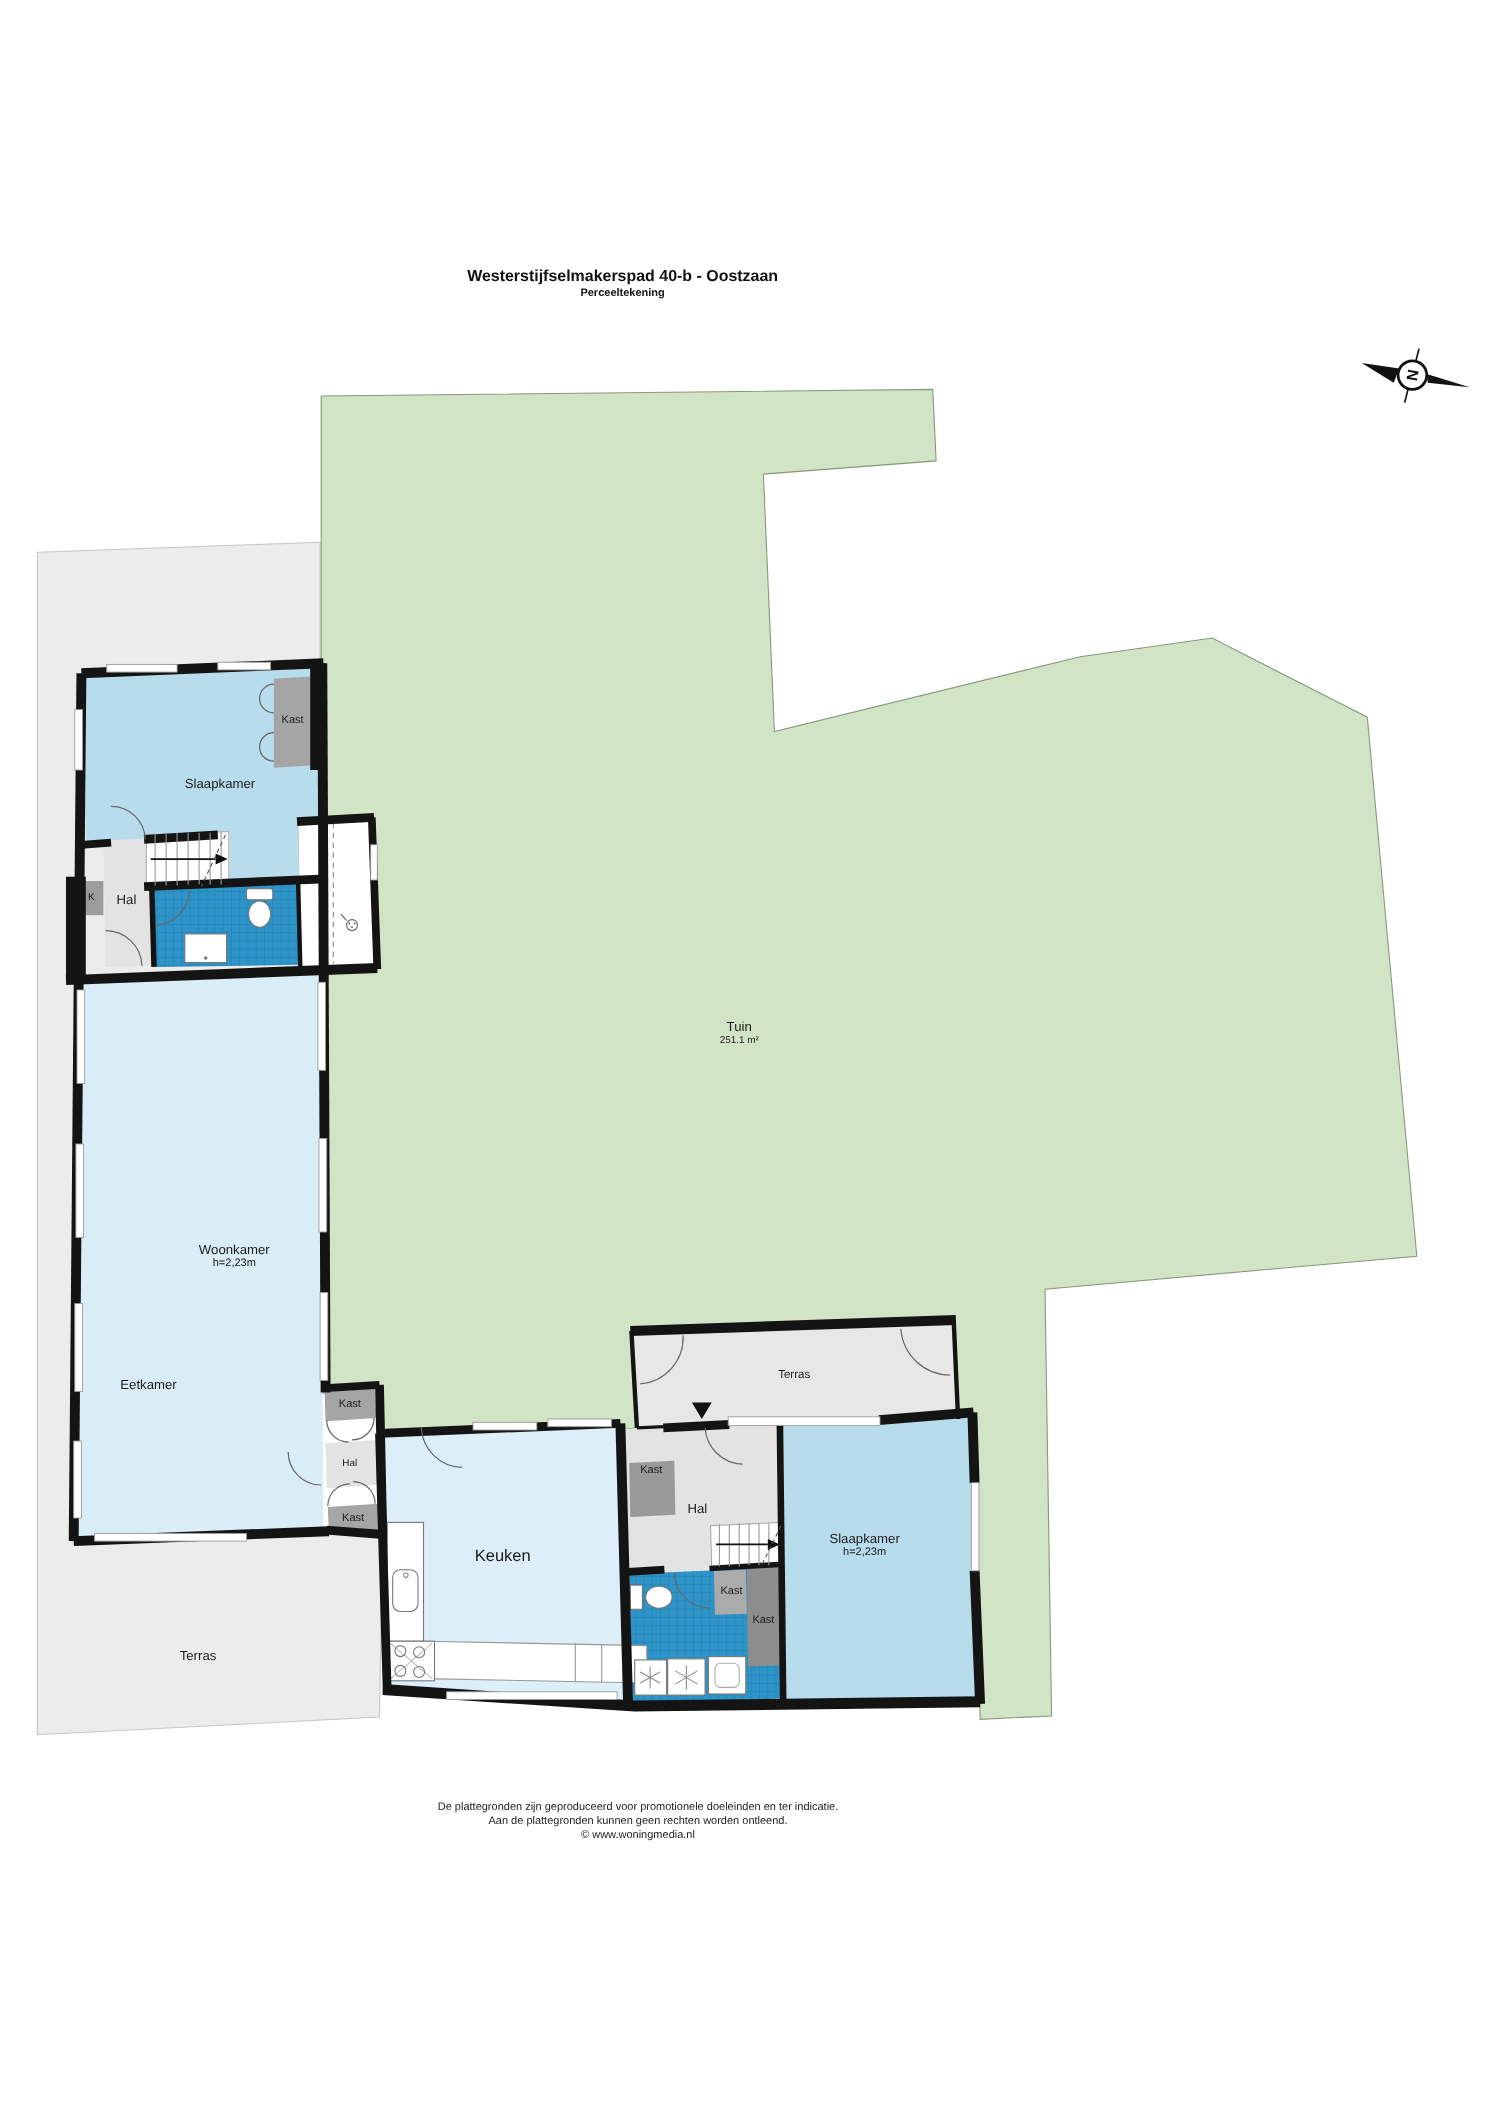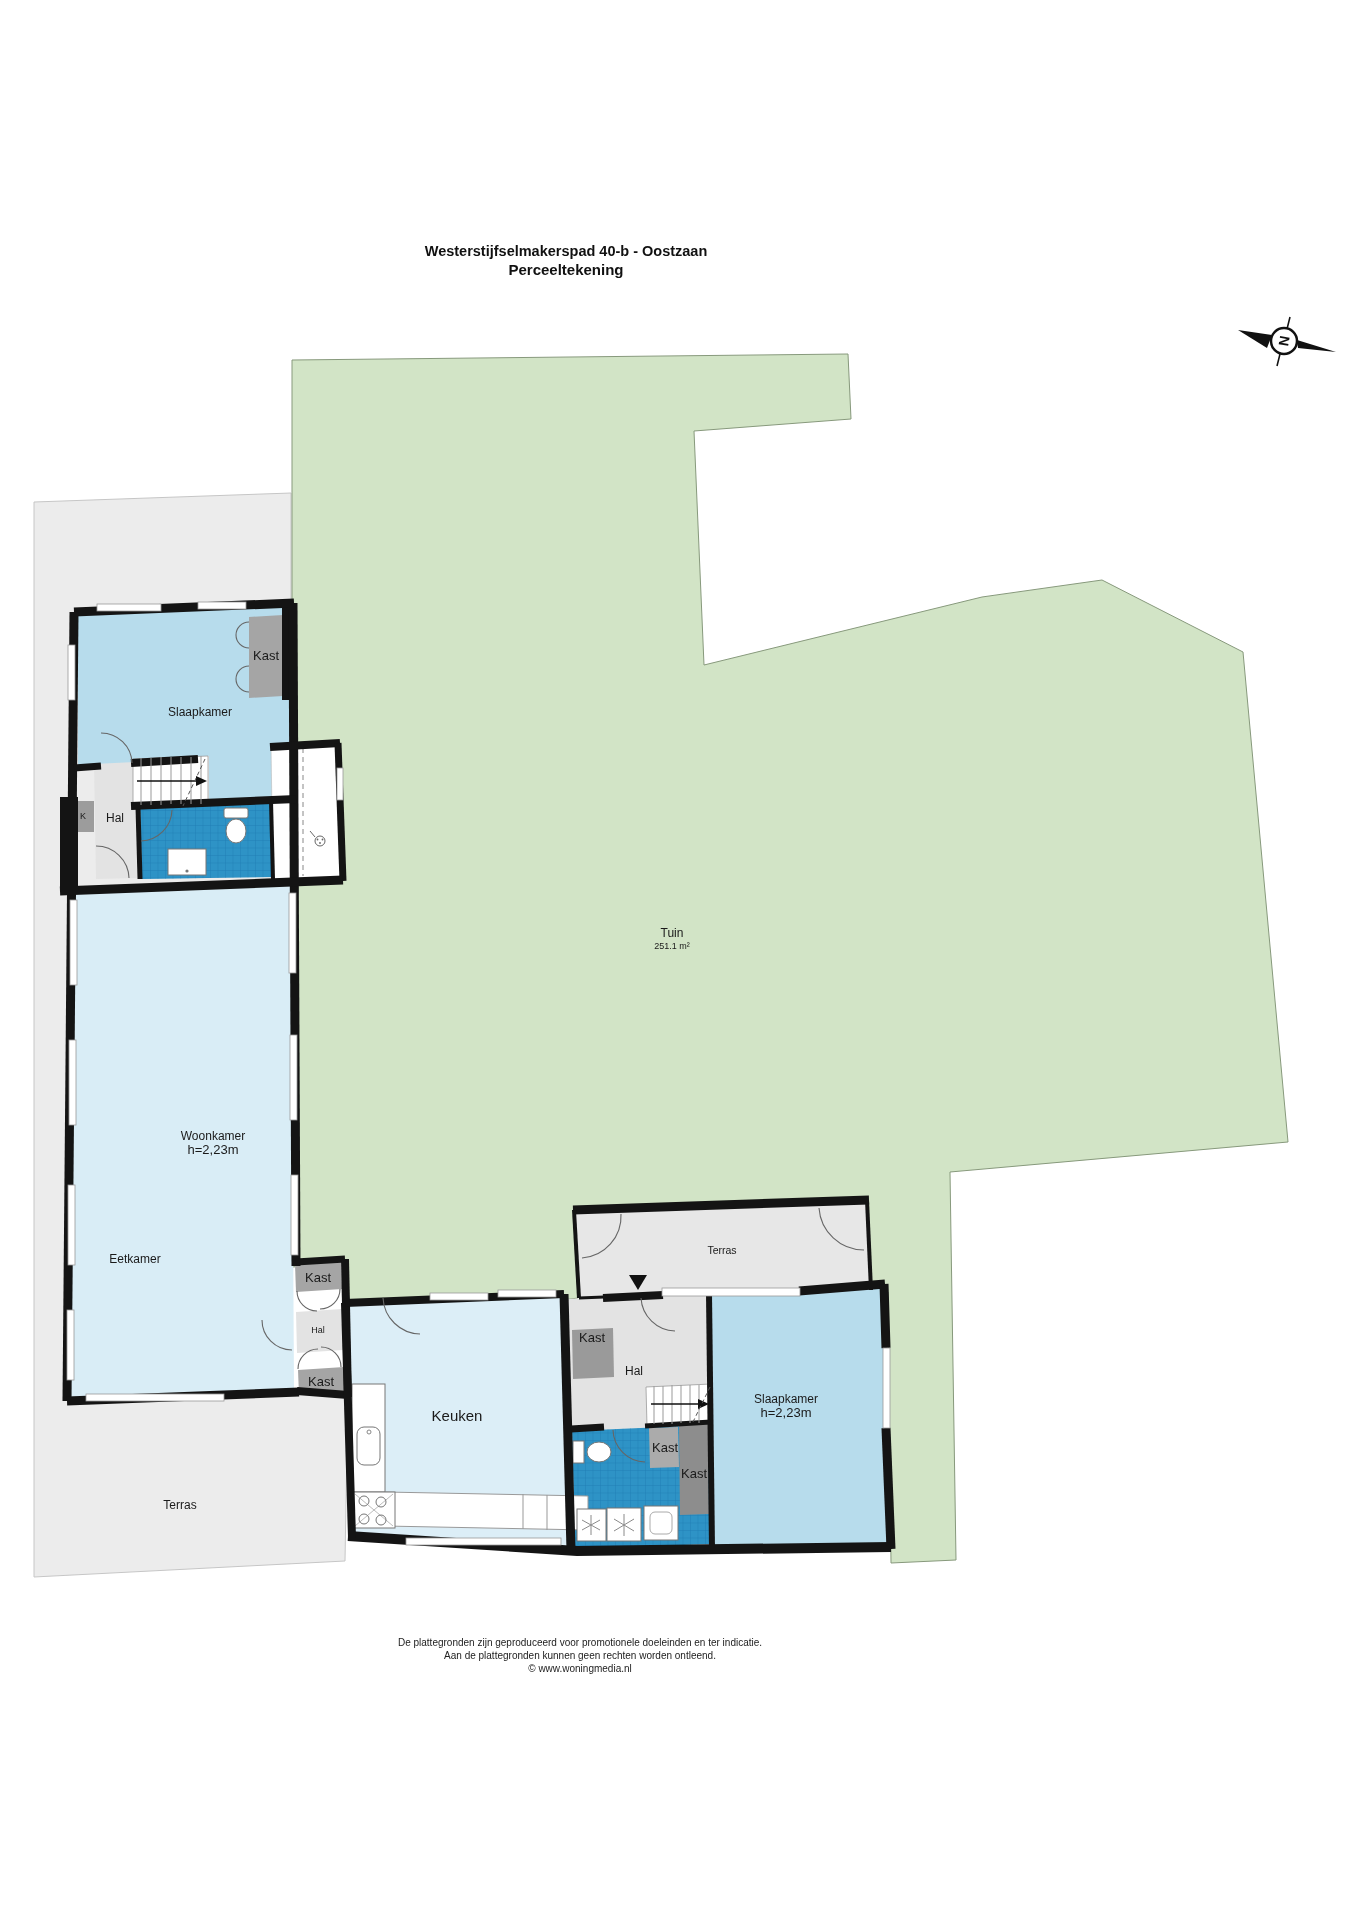--- a/index.html
+++ b/index.html
@@ -1,21 +1,21 @@
 <!DOCTYPE html>
 <html style="--c-garden: #d2e4c6; --c-garden-edge: #87997c; --c-terrace: #ececec; --c-terrace2: #e7e7e7; --c-bedroom: #b7dcec; --c-living: #d9edf6; --c-kitchen: #dceef7; --c-tile: #2e93c6; --c-tile-grid: #1d7db2; --c-hal: #e3e3e3; --c-kast: #a5a5a5; --c-kast-dark: #8d8d8d; --c-wall: #141414;"><head>
 <meta charset="utf-8">
 <style>
   html,body{margin:0;padding:0;background:#fff;}
   #stage{position:relative;width:1358px;height:1920px;background:#fff;overflow:hidden;
          font-family:"Liberation Sans",sans-serif;}
   #plan-svg{position:absolute;left:0;top:0;}
   .lbl{position:absolute;transform:translate(-50%,-50%);white-space:nowrap;
        color:#1a1a1a;font-size:12px;line-height:1;}
-  .lbl.small{font-size:13px;}
+  .lbl.small{font-size:10px;}
   .lbl.tiny{font-size:9px;}
   .title-line{position:absolute;transform:translateX(-50%);font-weight:bold;
        color:#111;white-space:nowrap;}
   .footer-line{position:absolute;transform:translateX(-50%);font-size:10px;color:#222;
        white-space:nowrap;}
   .wall{stroke:var(--c-wall,#141414);fill:none;stroke-linecap:butt;}
   .win{fill:#ffffff;stroke:#9a9a9a;stroke-width:0.8;}
   .arc{fill:none;stroke:#666;stroke-width:1.1;}
   .tread{stroke:#999;stroke-width:1;}
   .fix{fill:#fff;stroke:#777;stroke-width:1;}
@@ -209,21 +209,21 @@
     <polygon points="1238,330 1272,335 1267,348" fill="#111"></polygon>
     <polygon points="1297,340 1336,352 1298,348" fill="#111"></polygon>
     <path d="M1290,317 L1287,329" stroke="#111" stroke-width="1.5"></path>
     <path d="M1280,354 L1277,366" stroke="#111" stroke-width="1.5"></path>
     <circle cx="1284" cy="341" r="13" fill="#fff" stroke="#111" stroke-width="2.5"></circle>
     <text x="0" y="0" transform="translate(1284,341) rotate(-80)" font-size="14" font-weight="bold" font-family="Liberation Sans, sans-serif" fill="#111" text-anchor="middle" dominant-baseline="central">N</text>
   </g>
 </svg>
 
   <div class="title-line" style="left:566px;top:243px;font-size:14.5px">Westerstijfselmakerspad 40-b - Oostzaan</div>
-  <div class="title-line" style="left:566px;top:261px;font-size:15px">Perceeltekening</div>
+  <div class="title-line" style="left:566px;top:261px;font-size:10px">Perceeltekening</div>
 
   <div class="lbl" style="left:672px;top:933px">Tuin</div>
   <div class="lbl tiny" style="left:672px;top:946px">251.1 m²</div>
 
   <div class="lbl" style="left:200px;top:712px">Slaapkamer</div>
   <div class="lbl small" style="left:266px;top:655px">Kast</div>
   <div class="lbl tiny" style="left:83px;top:816px">K</div>
   <div class="lbl" style="left:115px;top:818px">Hal</div>
   <div class="lbl" style="left:213px;top:1136px">Woonkamer</div>
   <div class="lbl small" style="left:213px;top:1149px">h=2,23m</div>

